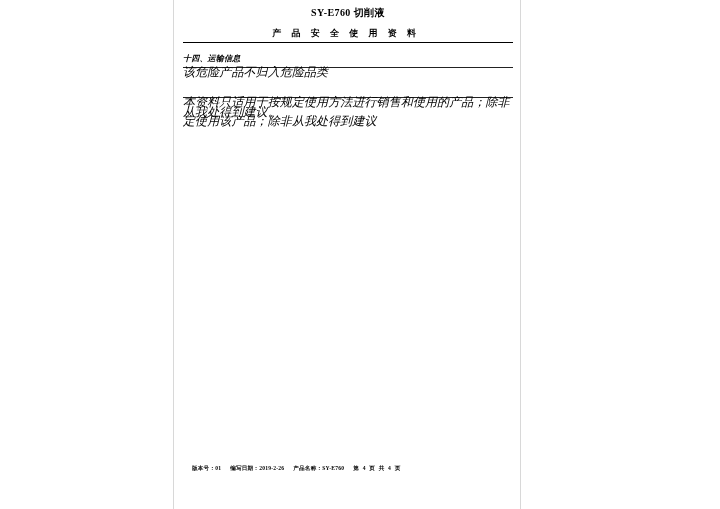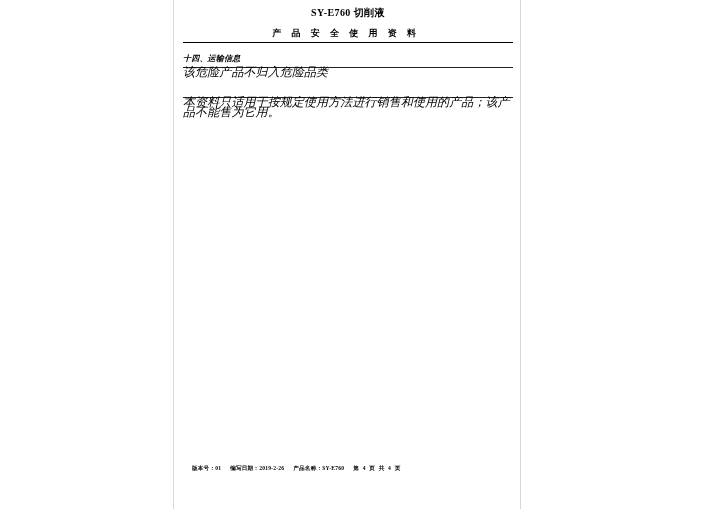--- a/index.html
+++ b/index.html
@@ -116,21 +116,22 @@
       <div class="section-body">
         <p>该危险产品不归入危险品类</p>
       </div>
     </div>
 
     <div class="spacer-1"></div>
 
     <div class="section">
       <hr class="rule thin">
       <div class="section-body">
-        <p>本资料只适用于按规定使用方法进行销售和使用的产品；该产品不能售为它用。</p>
+        <p>本资料只适用于按规定使用方法进行销售和使用的产品；除非从我处得到建议。</p>
+        <p>定使用该产品；除非从我处得到建议</p>
       </div>
     </div>
 
     <div class="footer">
       <span><span>版本号：</span><span>01</span></span>
       <span><span>编写日期：</span><span>2019-2-26</span></span>
       <span><span>产品名称：</span><span>SY-E760</span></span>
       <span class="pages">第 4 页 共 4 页</span>
     </div>
 

